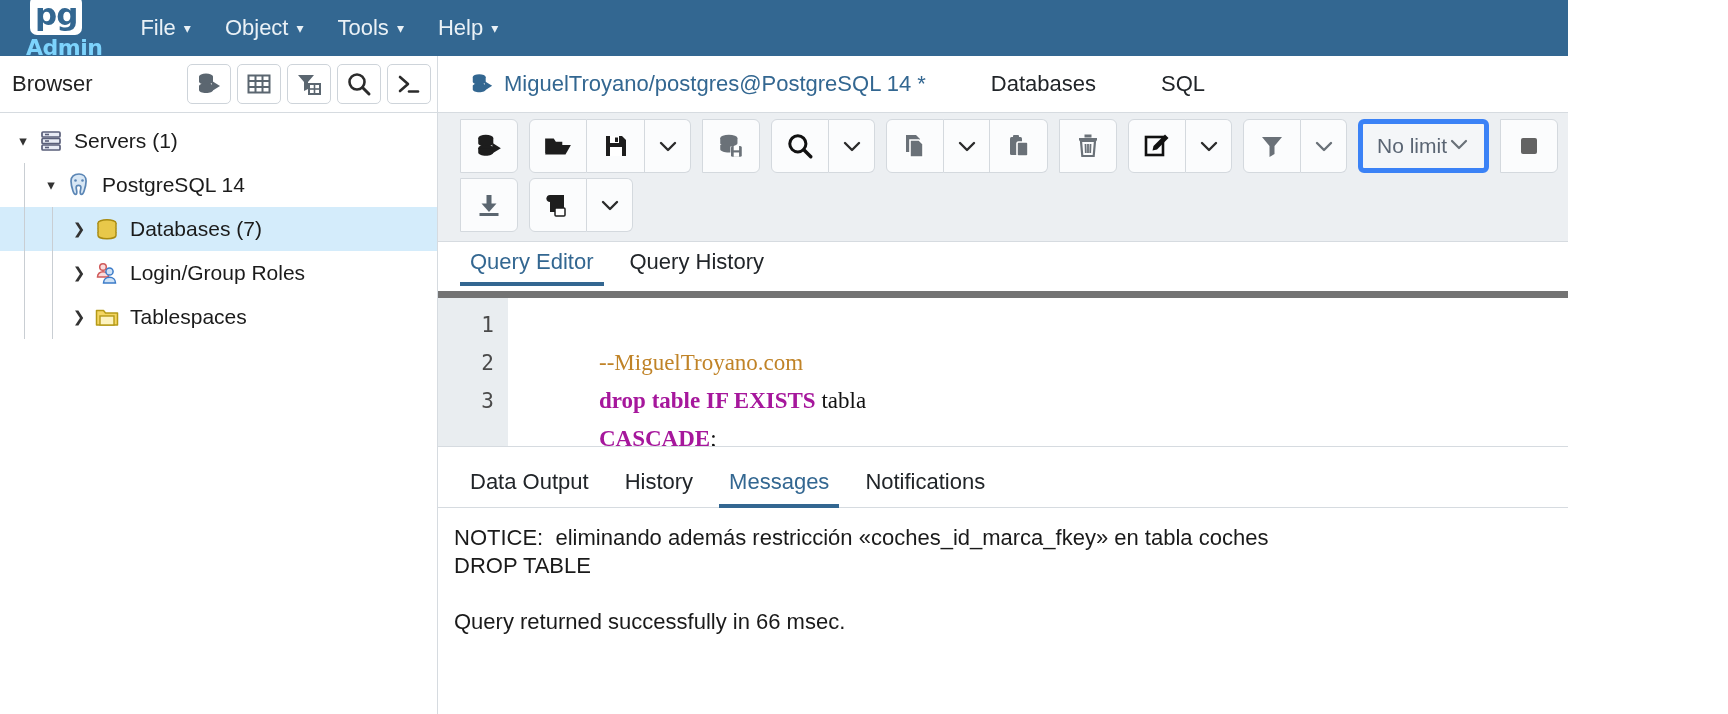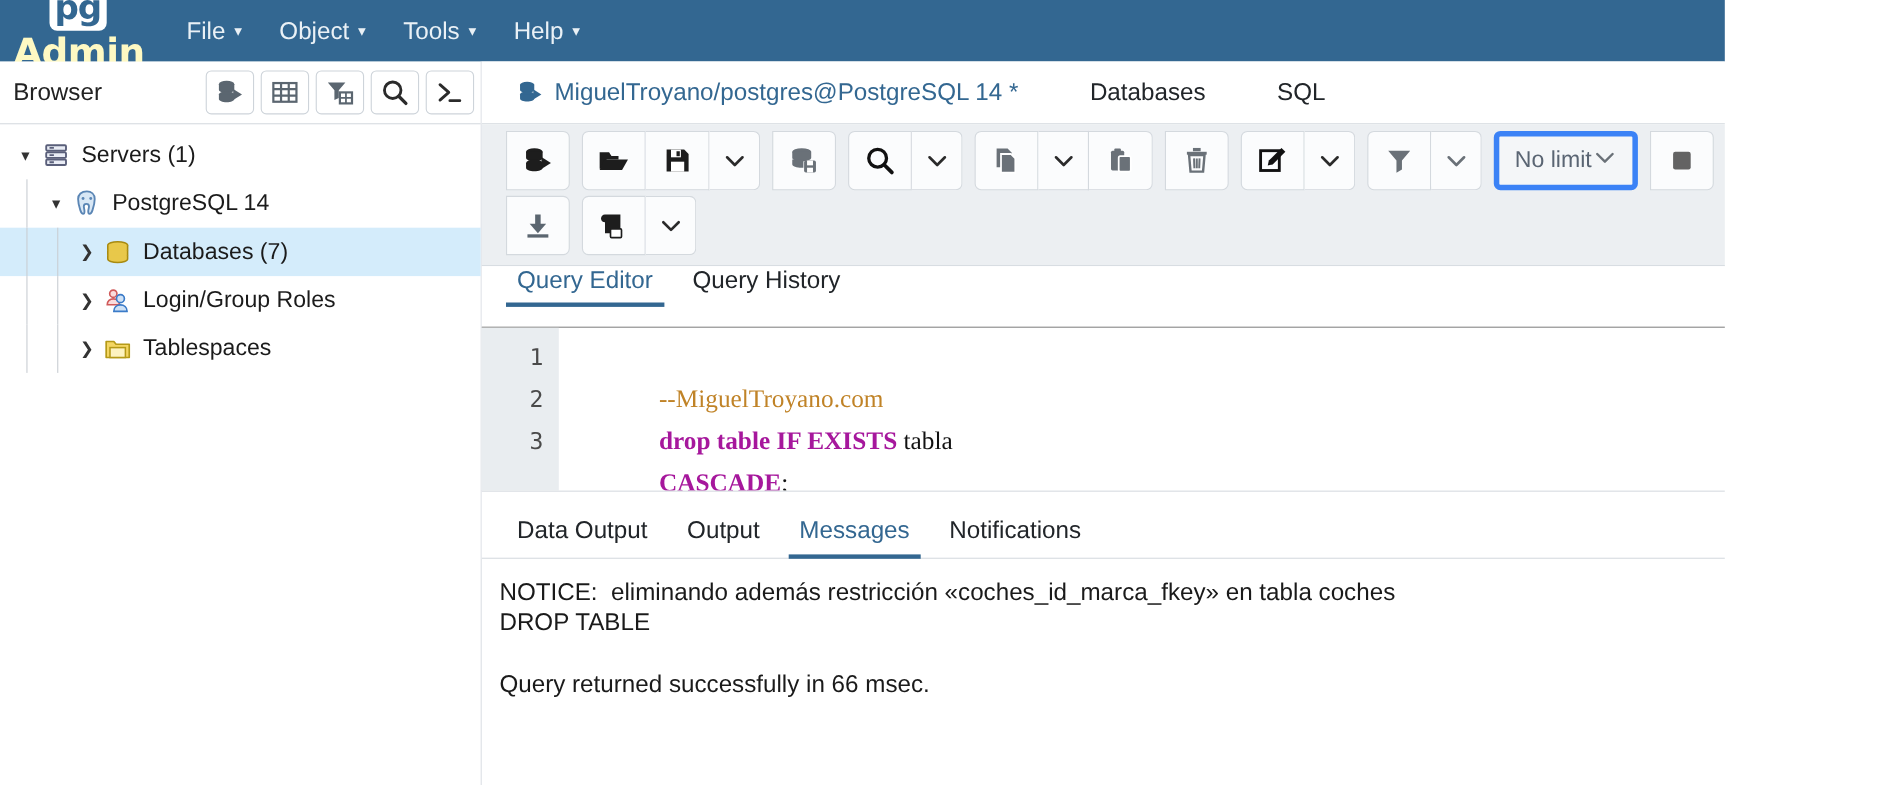--- a/index.html
+++ b/index.html
@@ -16,22 +16,22 @@
     height: 56px; background: #336791;
     display: flex; align-items: center; padding-left: 10px;
   }
   .logo { display: flex; align-items: center; margin-right: 38px; flex-direction: column; }
   .logo-pg {
     background:#fff; color:#336791; font-weight:bold; font-size:31px;
     line-height:1; padding: 3px 5px 5px 5px; border-radius:7px;
     letter-spacing:-1px; font-family:"DejaVu Sans", sans-serif;
   }
   .logo-admin {
-    color:#fef9c3; font-weight:bold; font-size:34px; letter-spacing:-0.5px;
-    margin-left:2px; font-family:"DejaVu Sans", sans-serif;
+    color:#7dd3fc; font-weight:bold; font-size:22px; letter-spacing:-0.5px;
+    margin-left:16px; font-family:"DejaVu Sans", sans-serif;
   }
   .menu-item {
     color:#eaf1f6; font-size:22px; margin-right:34px;
     display:flex; align-items:center; cursor:default;
   }
   .menu-item .caret { margin-left:8px; font-size:14px; }
 
   
   .body-row { display:flex; height: 658px; }
 
@@ -81,22 +81,22 @@
   .grp .tbtn { border-radius:0; border-left-width:0; }
   .grp .tbtn:first-child { border-radius:6px 0 0 6px; border-left-width:1px; }
   .grp .tbtn:last-child { border-radius:0 6px 6px 0; }
   .tbtn.caretbtn { min-width:46px; }
   .limitbox {
     height:54px; width:170px; background:#f4f6f8; border:5px solid #3b82f6;
     border-radius:6px; display:flex; align-items:center; justify-content:space-between;
     padding:0 14px; color:#5a6573; font-size:21px;
   }
 
-  .etabs { height:56px; display:flex; align-items:flex-start; padding-left:14px;
-           border-bottom:1px solid #737373; background:#fff; }
+  .etabs { height:56px; display:flex; align-items:center; padding-left:14px;
+           border-bottom:7px solid #737373; background:#fff; }
   .etab { font-size:22px; color:#212529; padding:0 18px 10px 18px; position:relative; }
   .etab.active { color:#336791; }
   .etab.active::after {
     content:""; position:absolute; left:8px; right:8px; bottom:-1px;
     height:4px; background:#336791;
   }
 
   .editor { height:148px; display:flex; background:#fff; }
   .gutter { width:70px; background:#e9edf0; padding-top:8px; }
   .gutter div { height:38px; line-height:38px; text-align:right; padding-right:14px;
@@ -500,21 +500,21 @@
             <span class="c-kw">CASCADE</span><span class="c-plain">;</span>
           </div>
         </div>
       </div>
 
       <div class="rtabs">
         <div class="rtab">
           <span>Data Output</span>
         </div>
         <div class="rtab">
-          <span>Output</span>
+          <span>History</span>
         </div>
         <div class="rtab active">
           <span>Messages</span>
         </div>
         <div class="rtab">
           <span>Notifications</span>
         </div>
       </div>
 
       <div class="messages">NOTICE:  eliminando además restricción «coches_id_marca_fkey» en tabla coches

